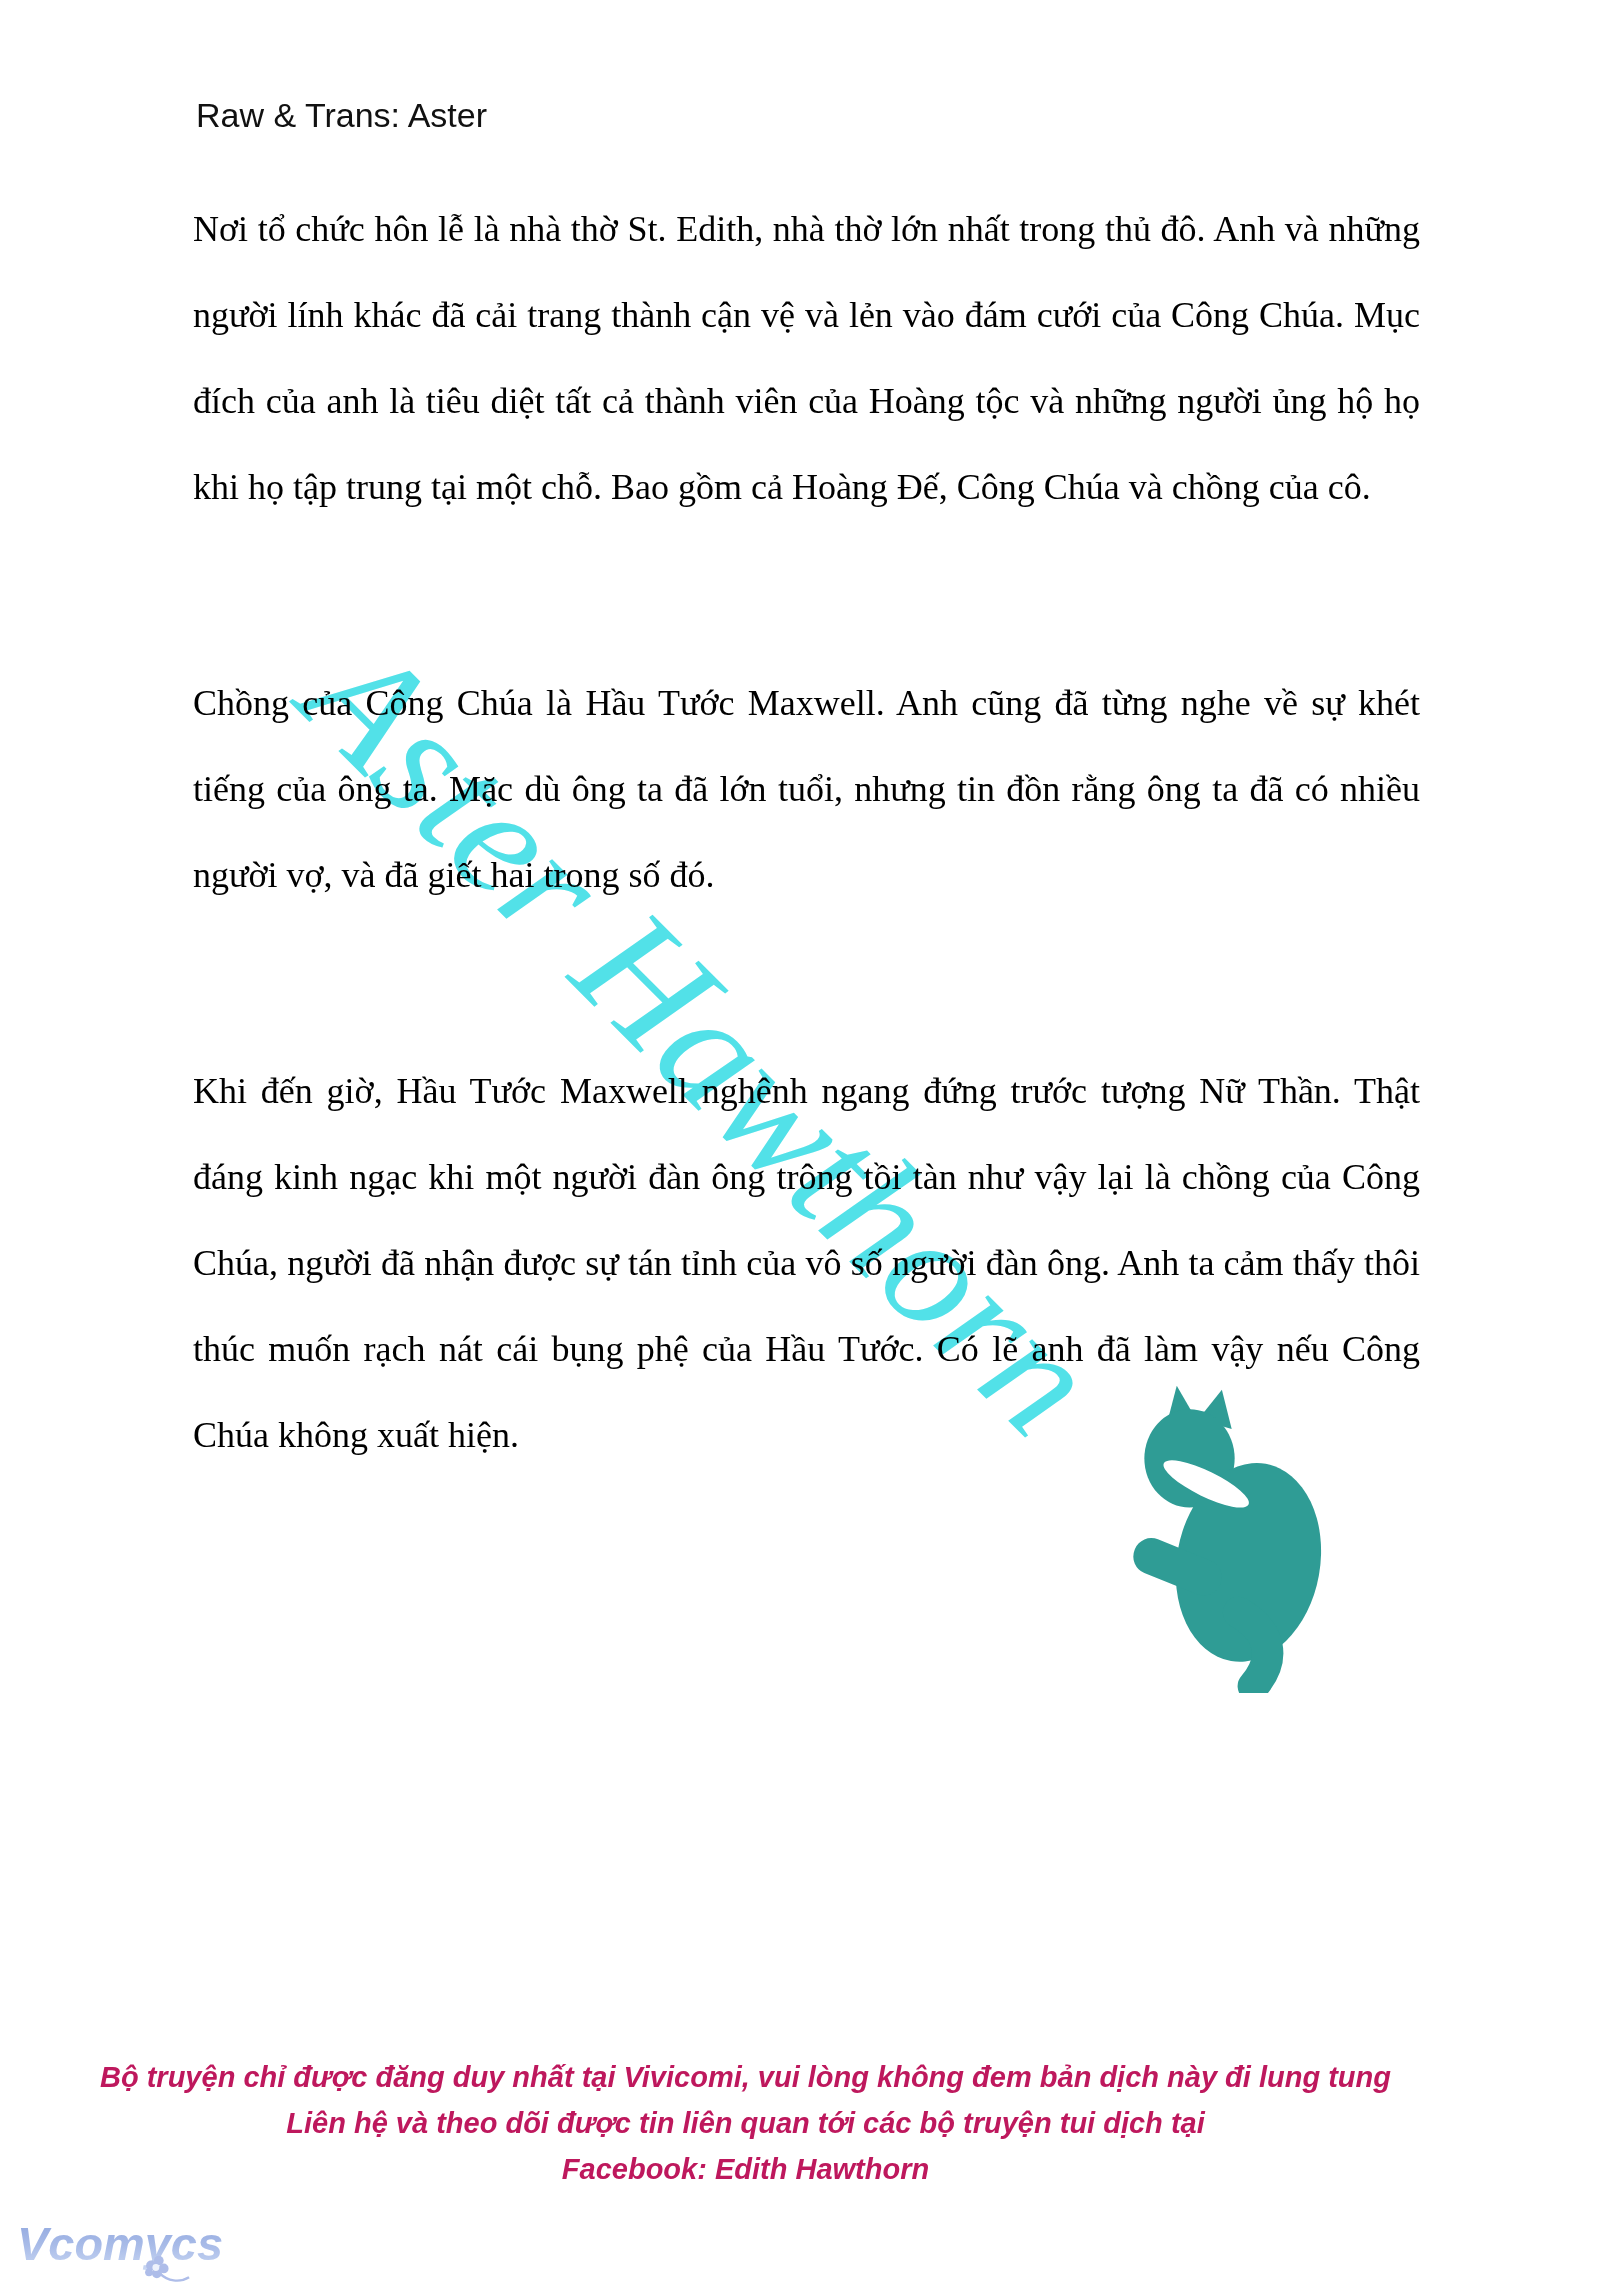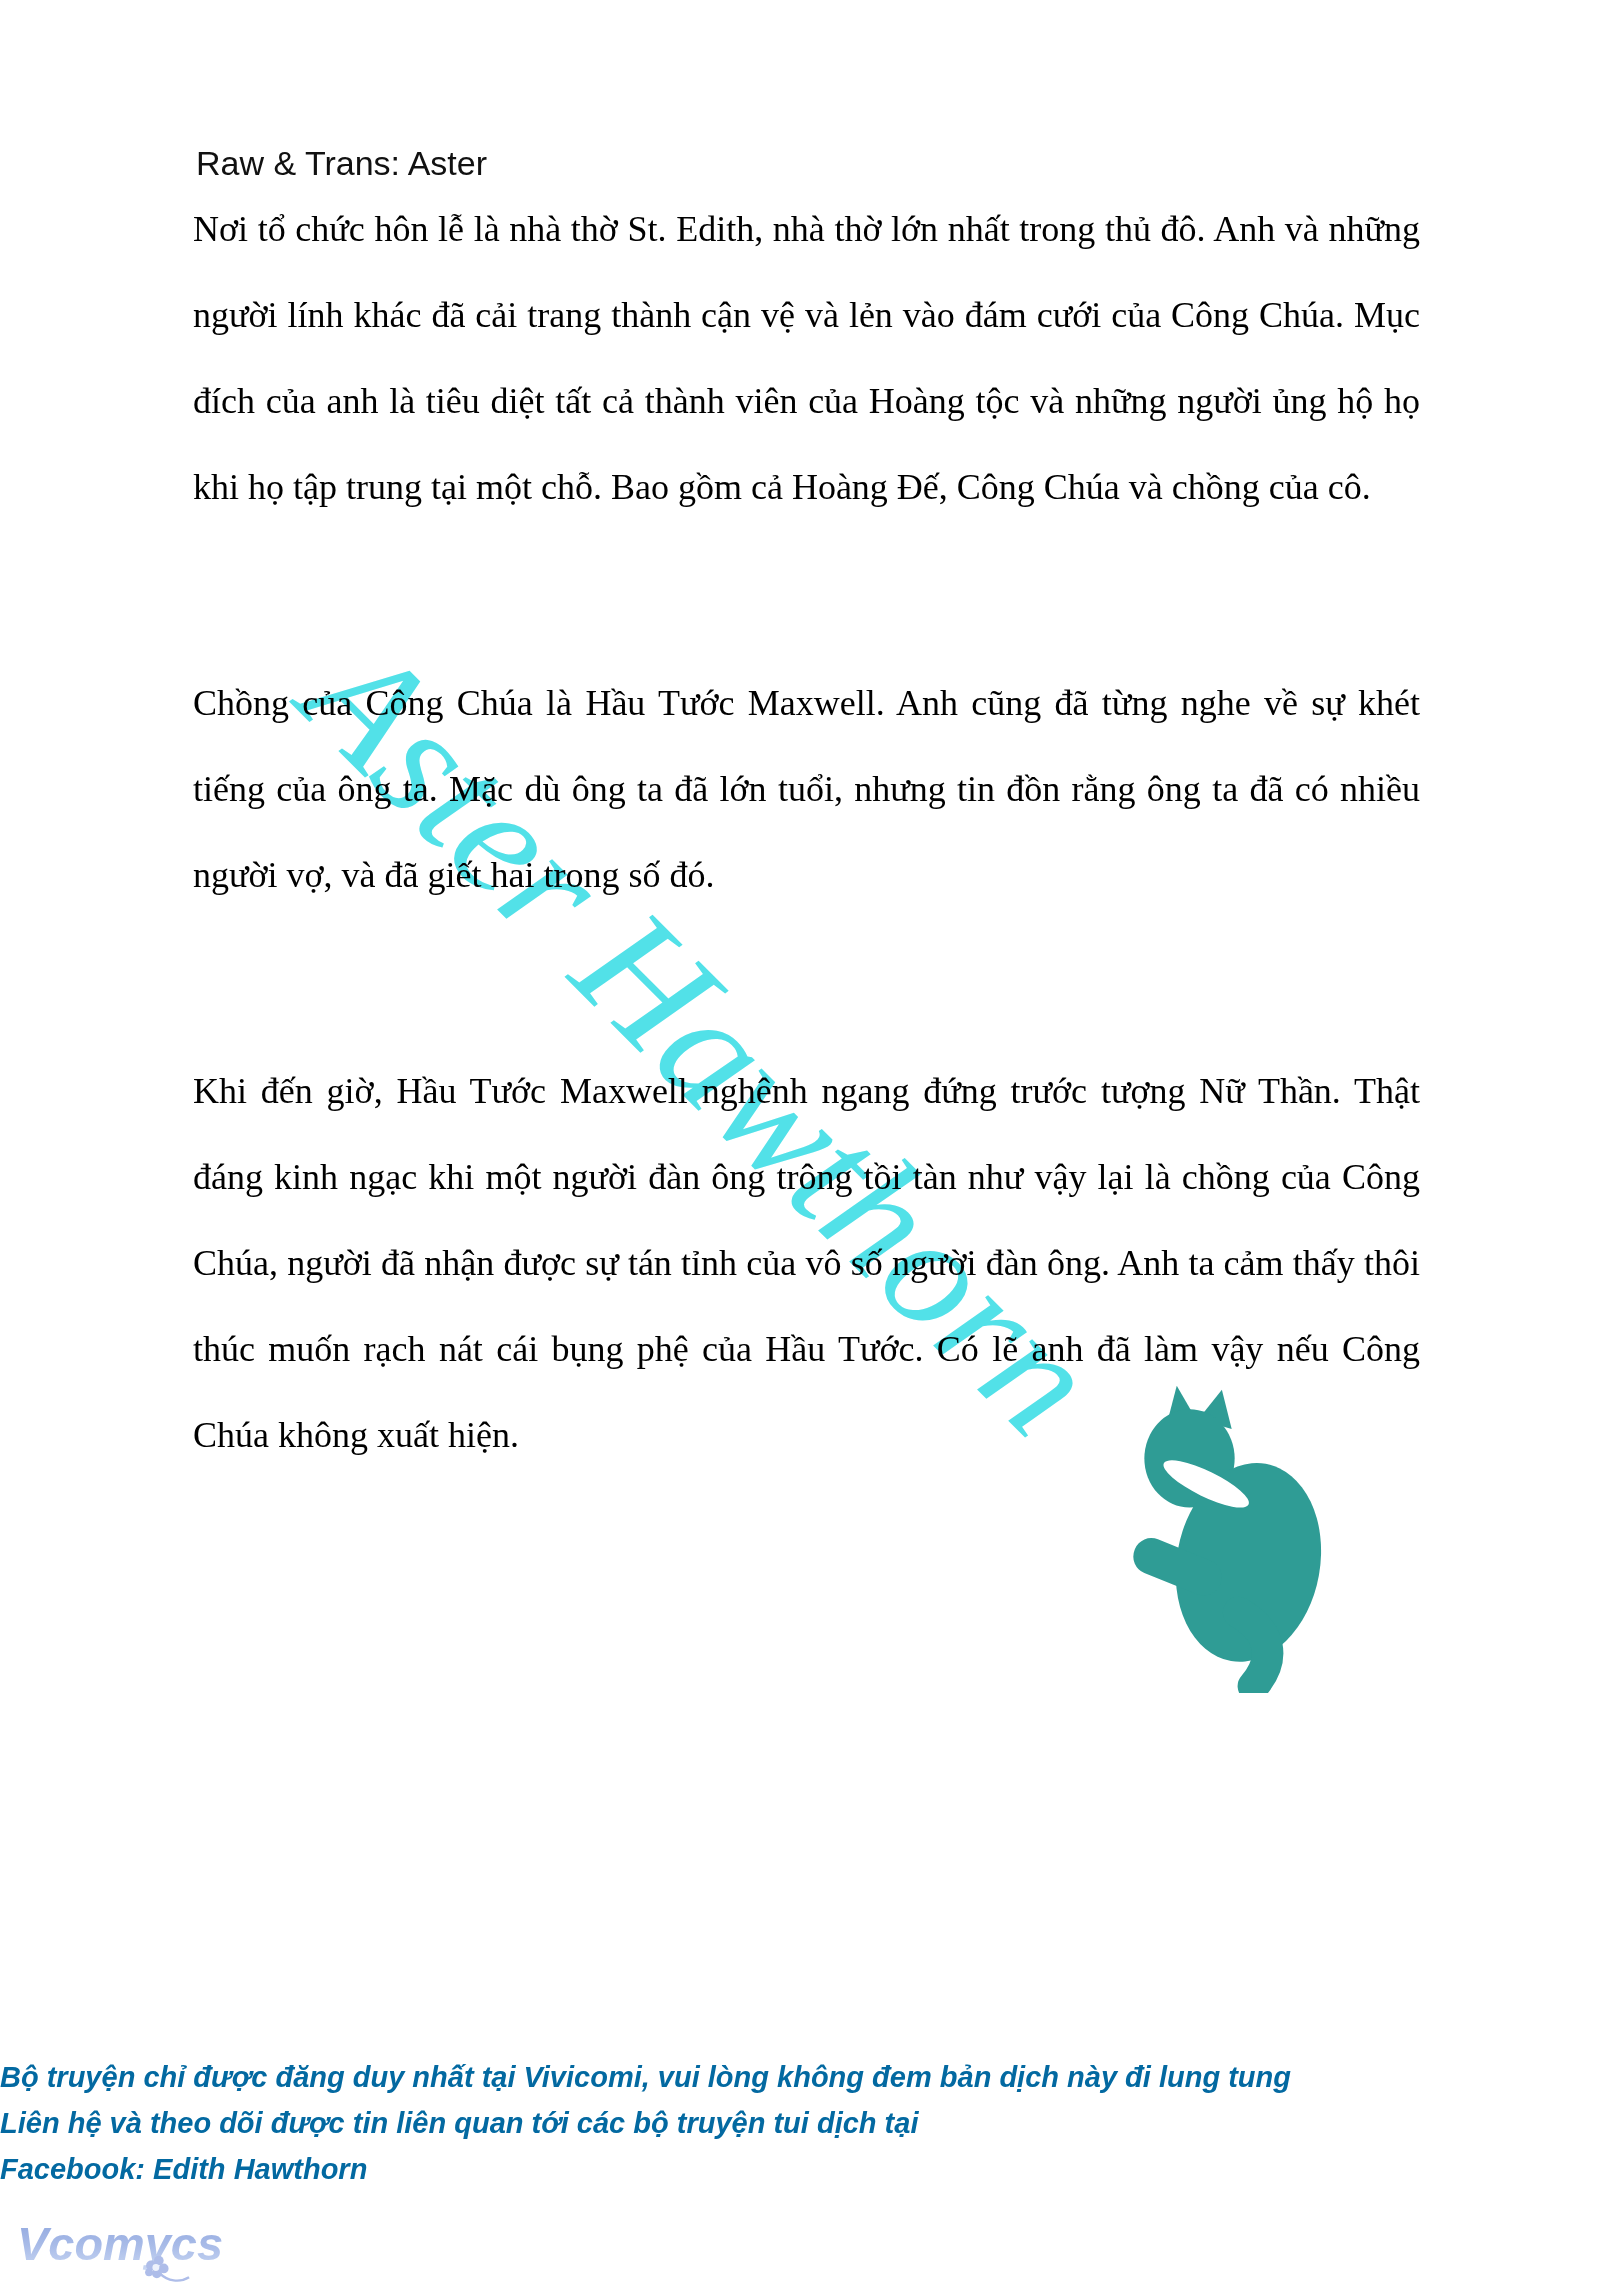--- a/index.html
+++ b/index.html
@@ -13,21 +13,20 @@
   }
   .header-credit {
     position: absolute;
     left: 196px;
     top: 96px;
     font-family: "Liberation Sans", "DejaVu Sans", sans-serif;
     font-size: 34px;
     color: #111111;
     z-index: 3;
     white-space: nowrap;
-    margin-top: 48px;
   }
   .watermark {
     position: absolute;
     left: 701px;
     top: 1037px;
     transform: translate(-50%, -50%) rotate(45deg);
     font-family: "Liberation Serif", "DejaVu Serif", serif;
     font-style: italic;
     font-size: 162px;
     color: #52e1e8;
@@ -52,27 +51,27 @@
     color: #000000;
     text-align: justify;
     z-index: 2;
   }
   .body-text p { margin: 0 0 130px 0; }
   .footer-notice {
     position: absolute;
     left: 0;
     top: 2054px;
     width: 1491px;
-    text-align: left;
+    text-align: center;
     font-family: "Liberation Sans", "DejaVu Sans", sans-serif;
     font-weight: bold;
     font-style: italic;
     font-size: 29px;
     line-height: 46px;
-    color: #0369a1;
+    color: #be185d;
     z-index: 2;
   }
   .logo-wrap {
     position: absolute;
     left: 11px;
     top: 2201px;
     width: 235px;
     height: 86px;
     z-index: 2;
   }

